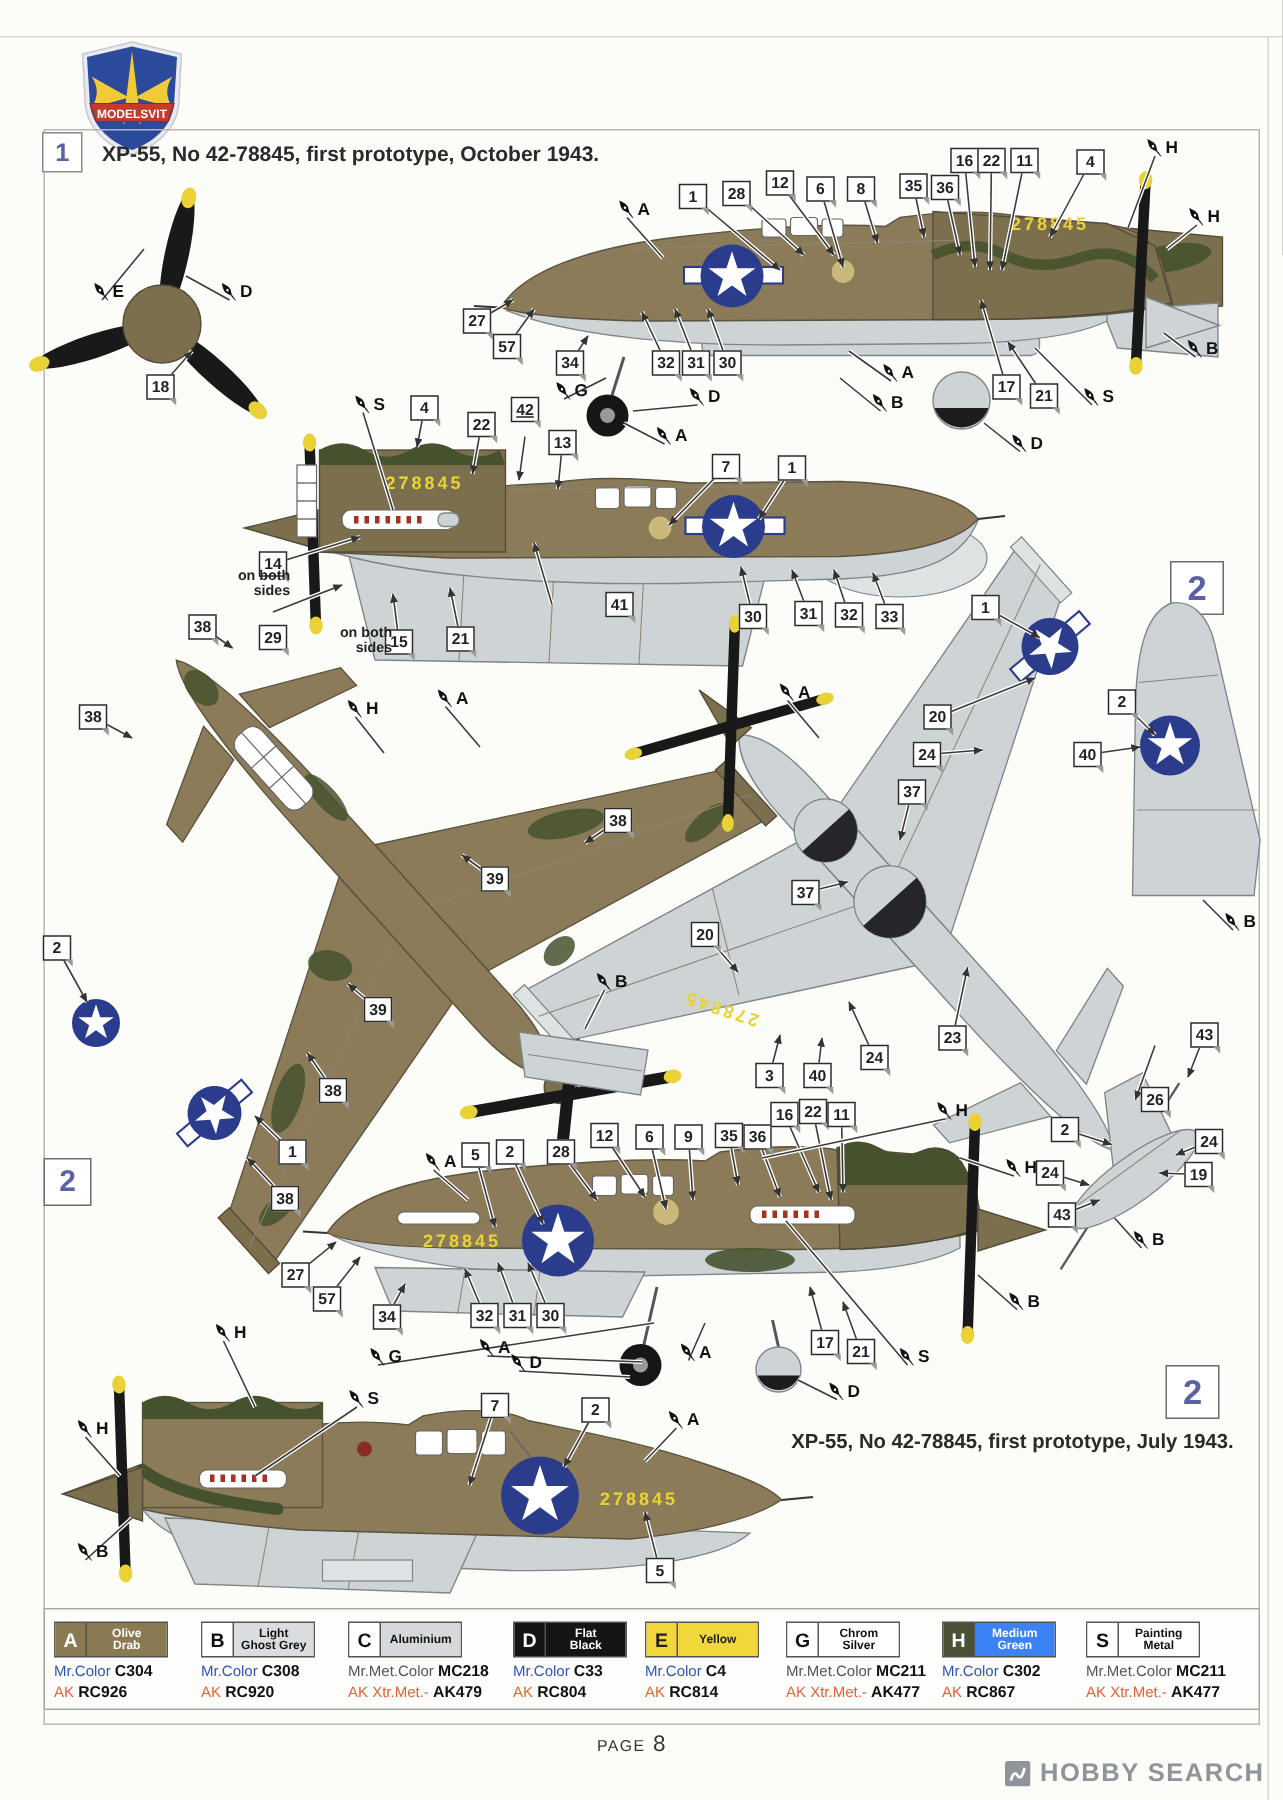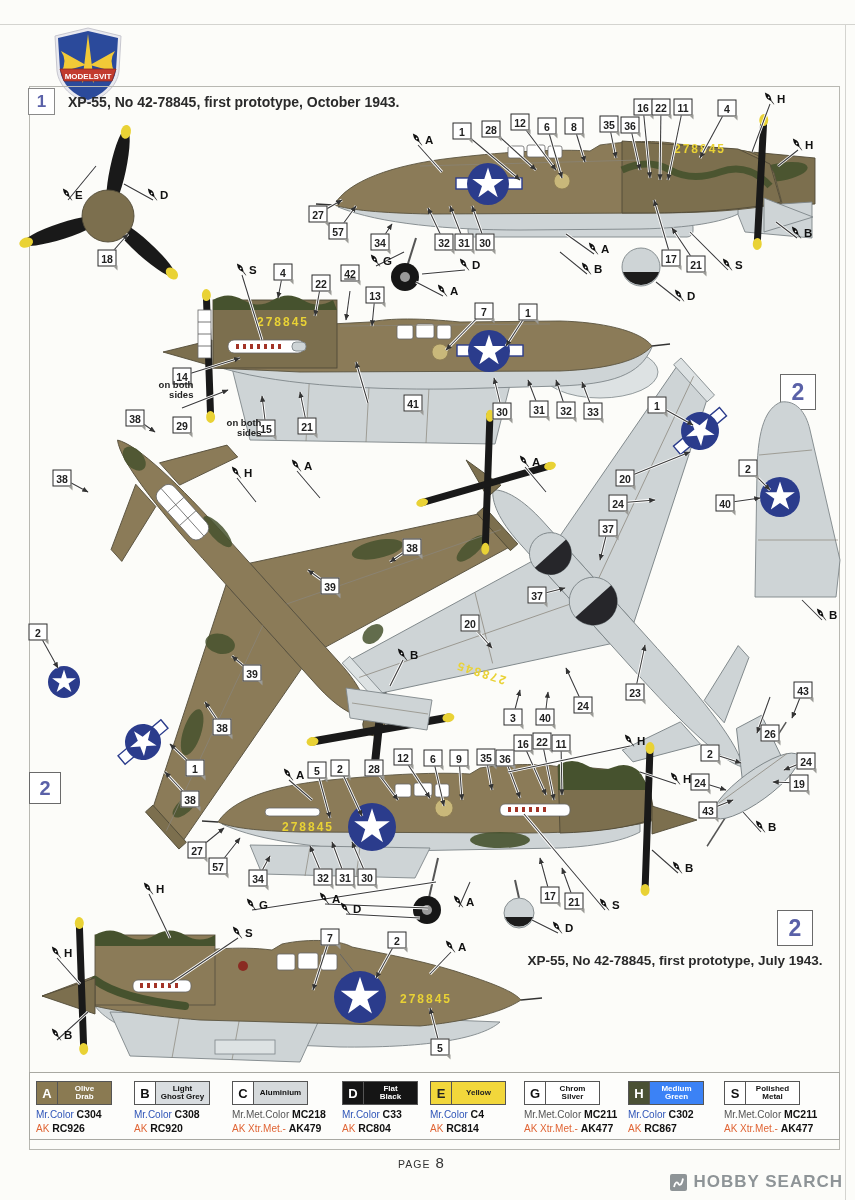--- a/index.html
+++ b/index.html
@@ -146,21 +146,21 @@
           <span class="swl" style="background:#4b5134;color:#fff">H</span>
           <span class="swn" style="background:#3b82f6;color:#fff">Medium
 Green</span>
         </div>
         <div class="lr"><span style="color:#2f55b8">Mr.Color</span> <b>C302</b></div>
         <div class="lr"><span style="color:#e06535">AK</span> <b>RC867</b></div>
       </div>
       <div class="leg-col" style="left: 694px;">
         <div class="sw">
           <span class="swl" style="background:#fff;color:#111">S</span>
-          <span class="swn" style="background:#fff;color:#111">Polished
+          <span class="swn" style="background:#fff;color:#111">Painting
 Metal</span>
         </div>
         <div class="lr"><span style="color:#555555">Mr.Met.Color</span> <b>MC211</b></div>
         <div class="lr"><span style="color:#e06535">AK Xtr.Met.-</span> <b>AK477</b></div>
       </div>
     </div>
 
   <div class="sec-head" style="left:28px;top:88px;">
     <div class="sec-num">1</div>
     <div class="sec-title">XP-55, No 42-78845, first prototype, October 1943.</div>

